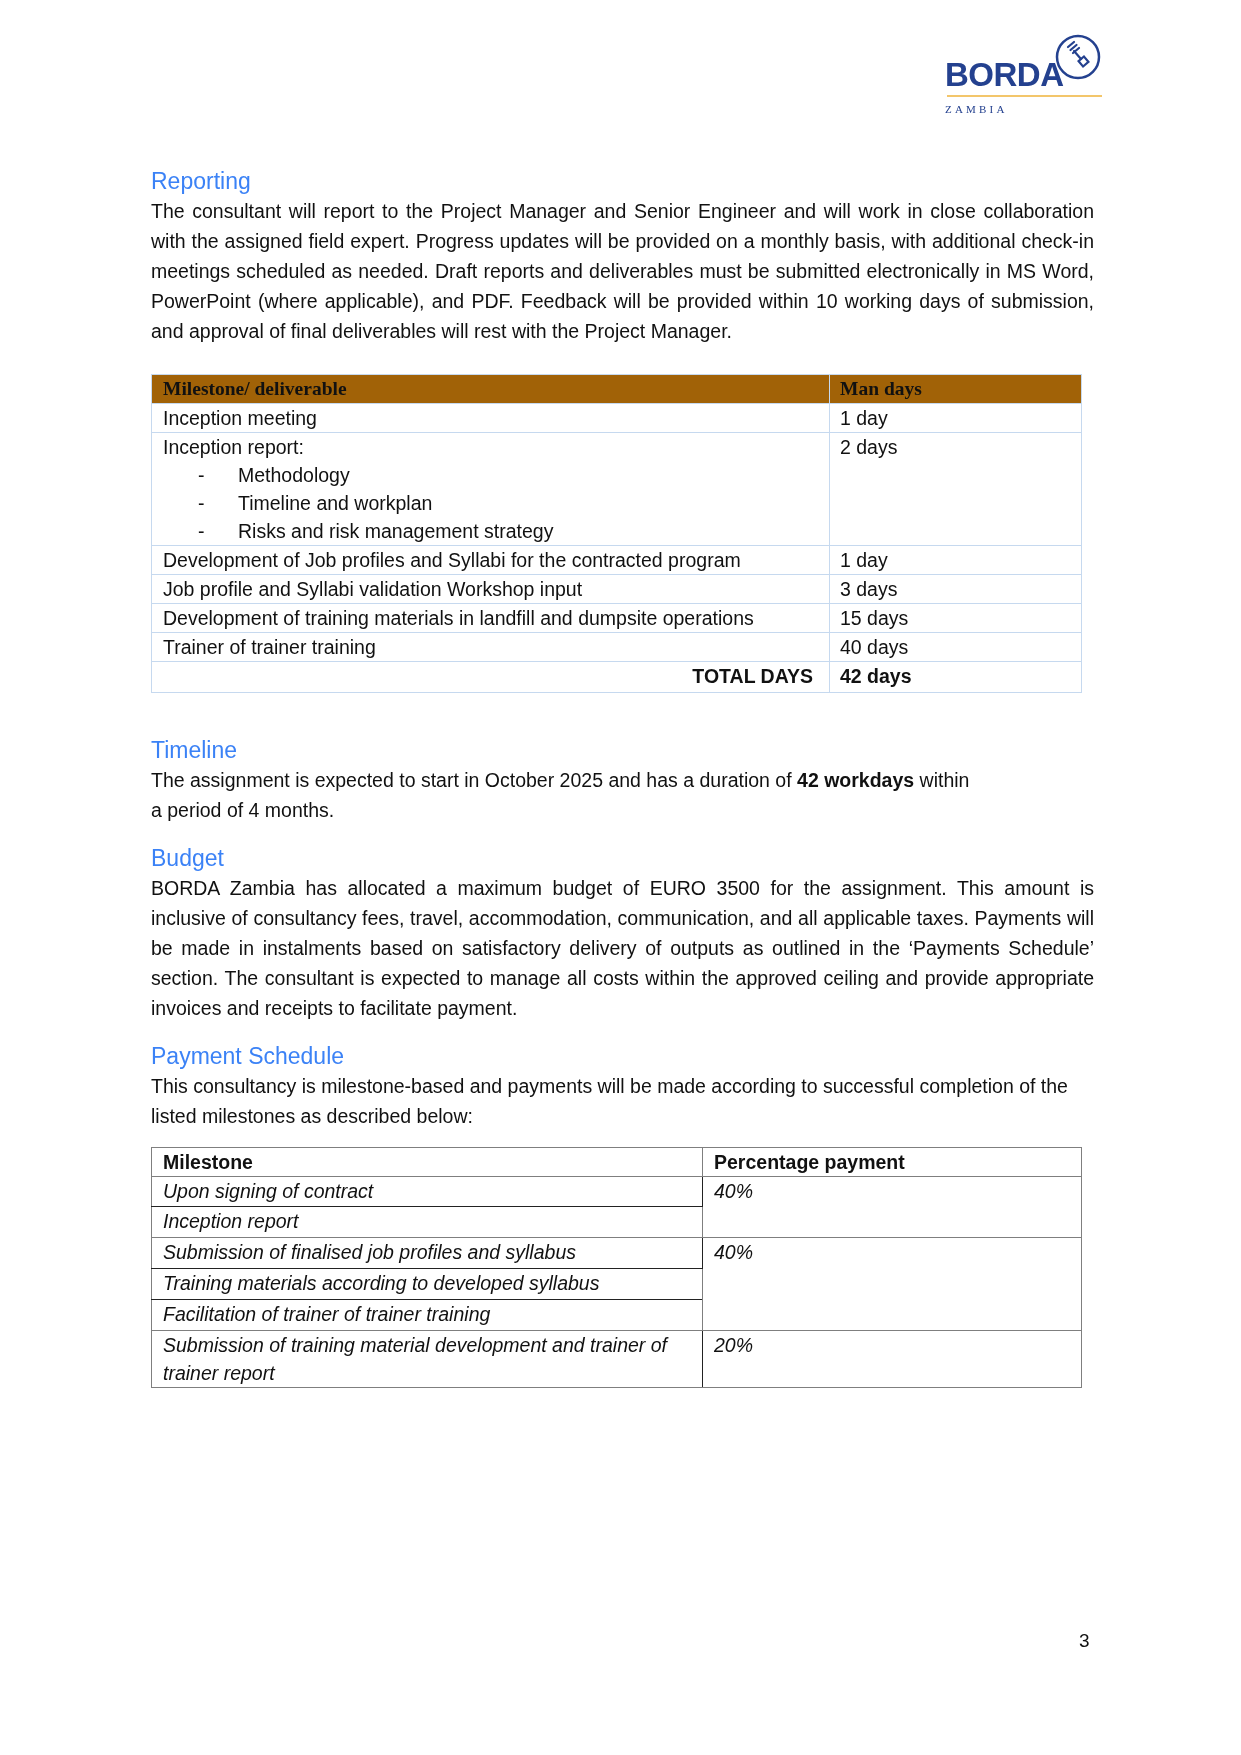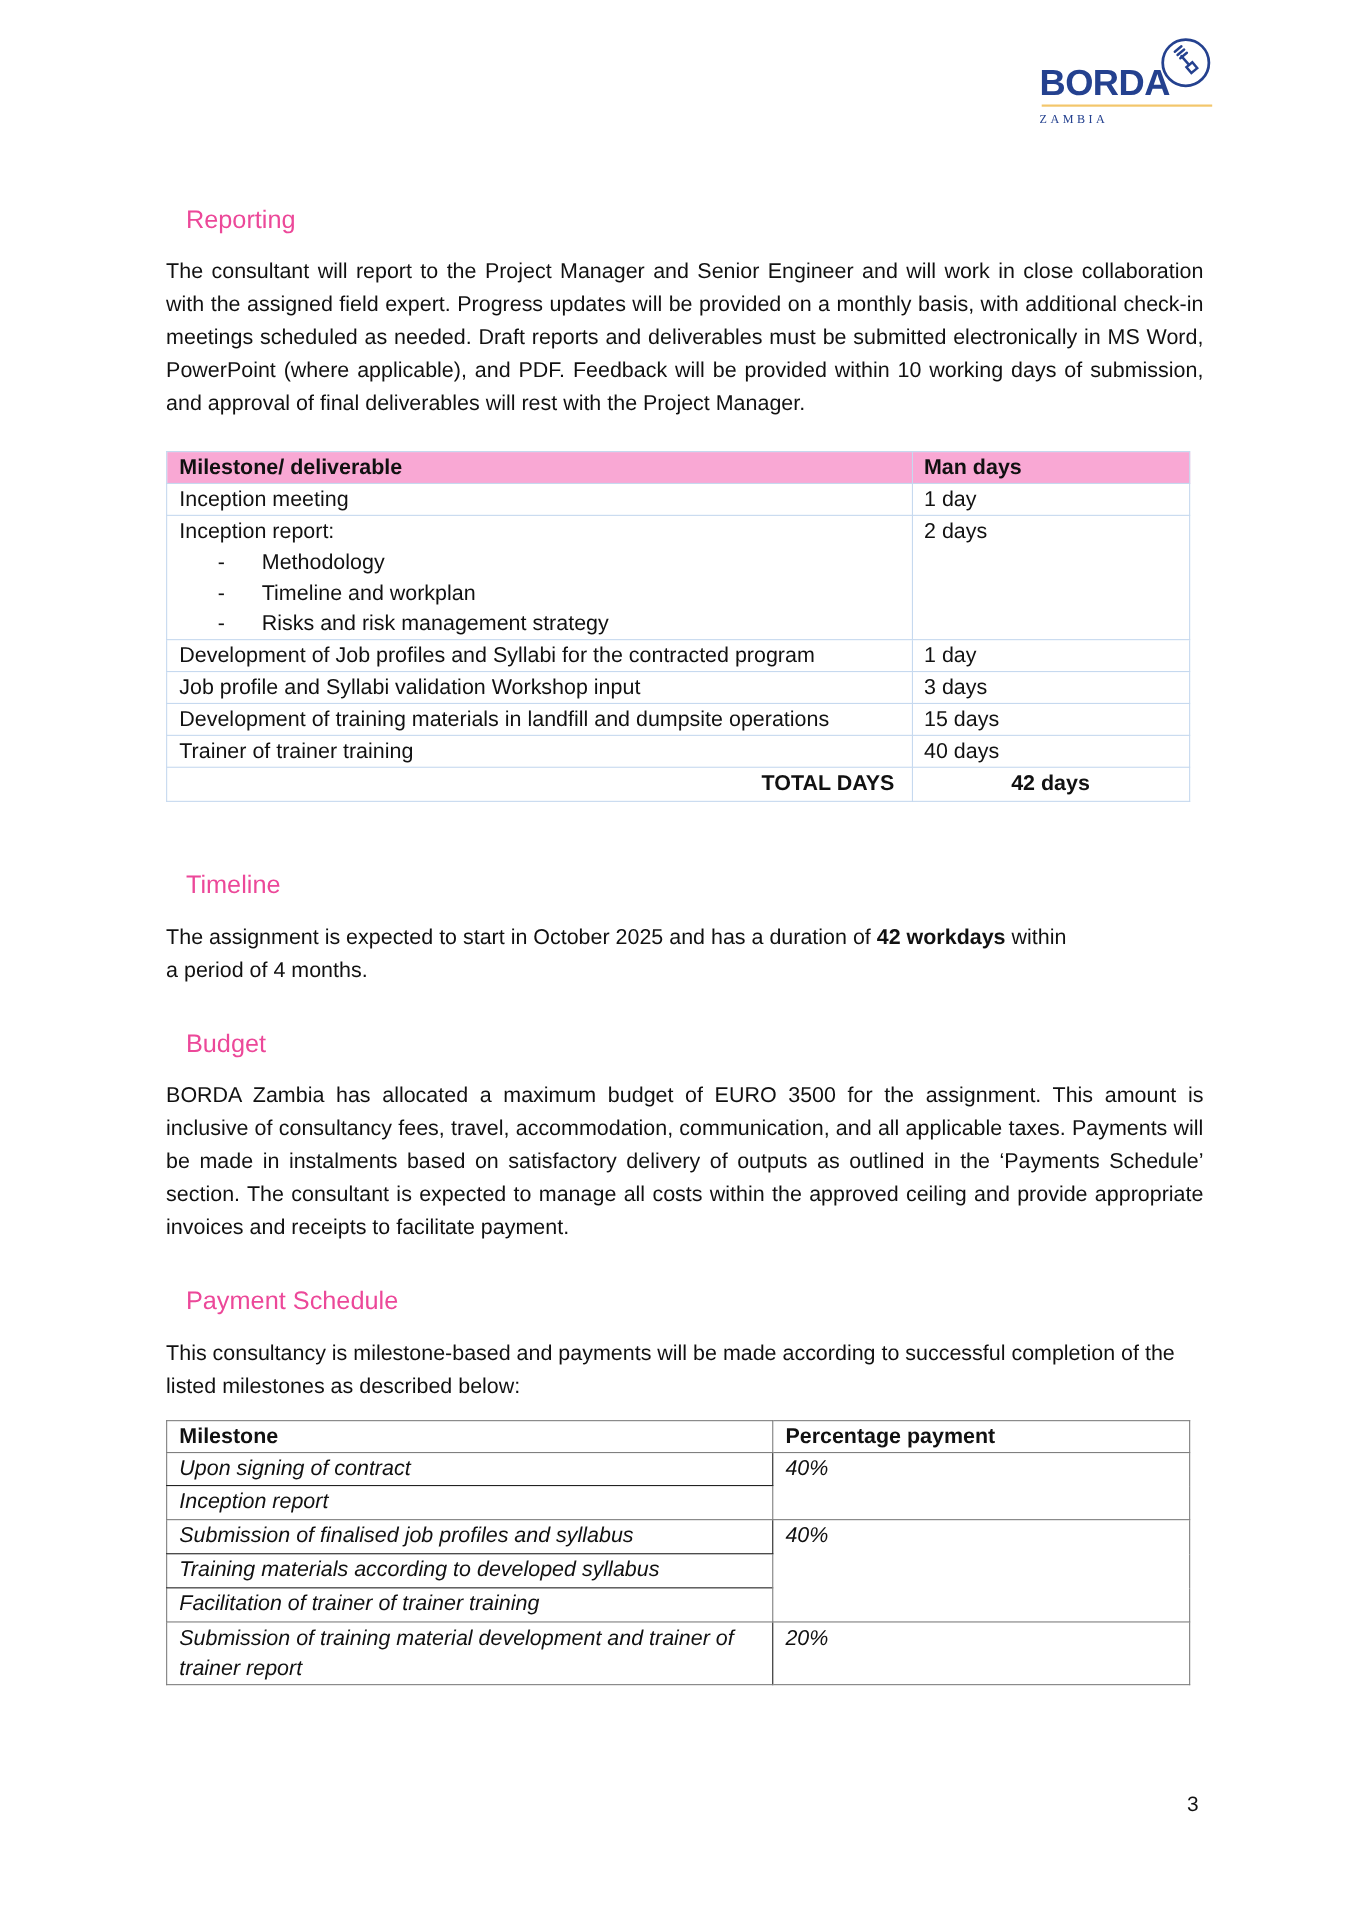--- a/index.html
+++ b/index.html
@@ -9,34 +9,34 @@
   
   .logo { left: 945px; top: 32px; width: 162px; height: 90px; }
   .logo-word { position: absolute; left: 0; top: 24px; font-family: "Liberation Sans", sans-serif;
                font-weight: bold; font-size: 33px; color: #24418F; letter-spacing: -0.5px; }
   .logo-circle { position: absolute; left: 110px; top: 2px; width: 46px; height: 46px; }
   .logo-line { position: absolute; left: 2px; top: 63px; width: 155px; height: 2px; background: #F3C66B; }
   .logo-sub { position: absolute; left: 0; top: 71px; font-family: "Liberation Serif", serif;
               font-size: 11px; letter-spacing: 3.2px; color: #24418F; }
 
   .content { left: 151px; top: 166px; width: 943px; font-size: 19.5px; line-height: 30px; }
-  h2.section { font-weight: normal; color: #ec4899; font-size: 23px; line-height: 30px; margin: 18px; }
+  h2.section { font-weight: normal; color: #3b82f6; font-size: 23px; line-height: 30px; margin: 0; }
   p { margin: 0; }
   .justify { text-align: justify; }
   .gap-s { height: 15px; }
 
   
   table { border-collapse: collapse; }
   .t1 { width: 931px; margin-top: 13px; font-size: 19.5px; }
   .t1 td, .t1 th { border: 1.5px solid #C6D9EF; padding: 0 11px; height: 28px; line-height: 28px;
                    text-align: left; vertical-align: top; font-weight: normal; }
-  .t1 th { background: #f9a8d4; font-weight: bold; }
+  .t1 th { background: #a16207; font-weight: bold; font-family: Liberation Serif, serif; }
   .t1 .c2 { width: 230px; padding-left: 10px; }
   .t1 .total { text-align: right; font-weight: bold; padding-right: 16px; }
-  .t1 .bold { font-weight: bold; text-align: center; }
+  .t1 .bold { font-weight: bold; }
   .sublist { margin: 0; padding: 0; list-style: none; }
   .sublist li { position: relative; padding-left: 75px; height: 28px; line-height: 28px; }
   .sublist li .dash { position: absolute; left: 35px; }
 
   
   .t2 { width: 931px; margin-top: 16px; font-size: 19.5px; }
   .t2 td, .t2 th { border: 1.5px solid #7F7F7F; padding: 0 11px; line-height: 28px;
                    text-align: left; vertical-align: top; }
   .t2 th { font-weight: bold; height: 28px; margin-top: 44px; }
   .t2 td.m { font-style: italic; border-color: #222; border-left-color:#7F7F7F; height: 29px; }

